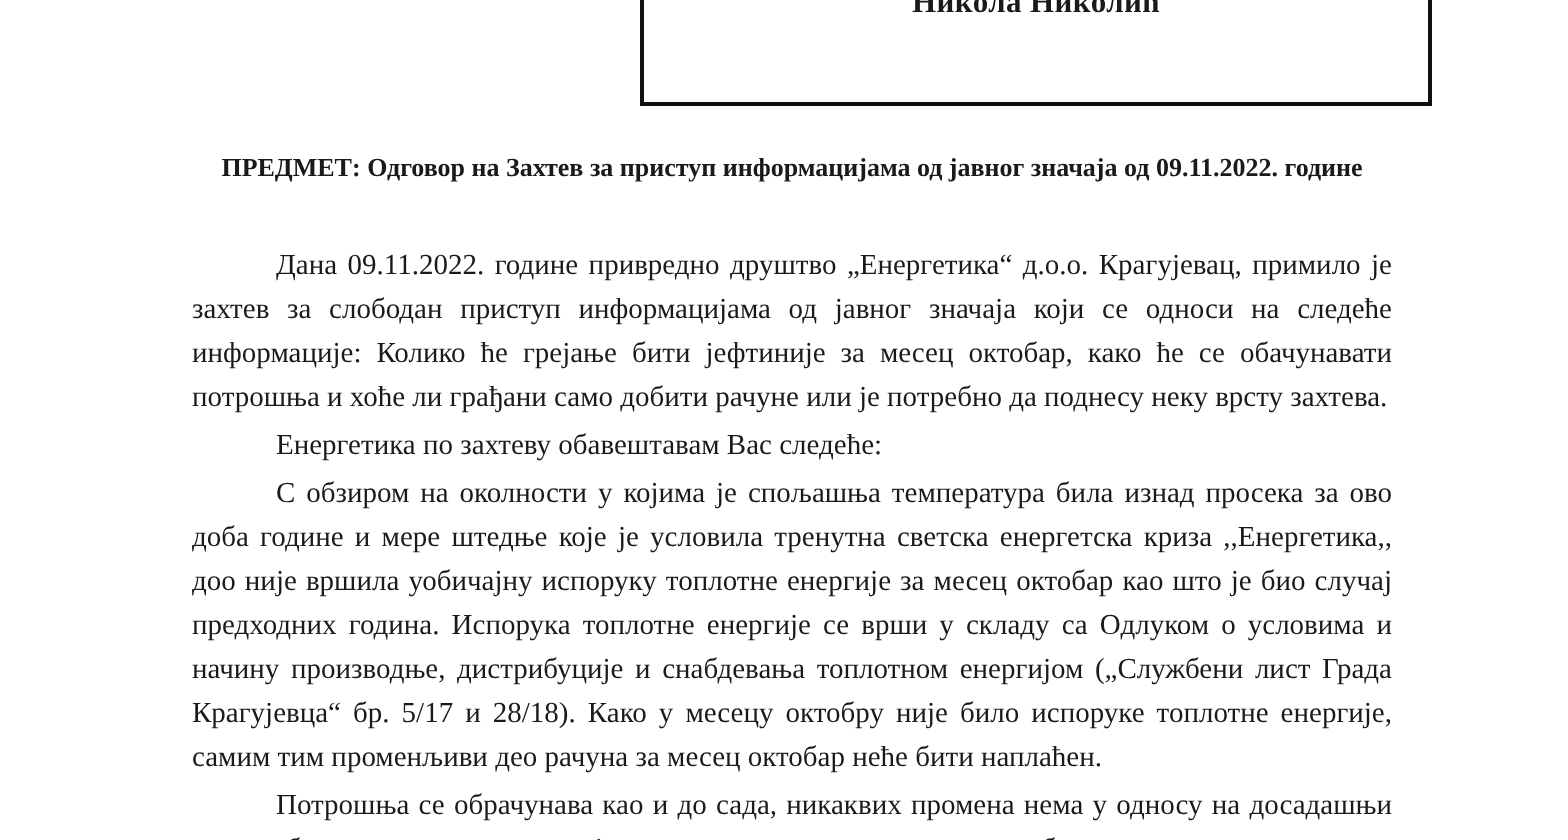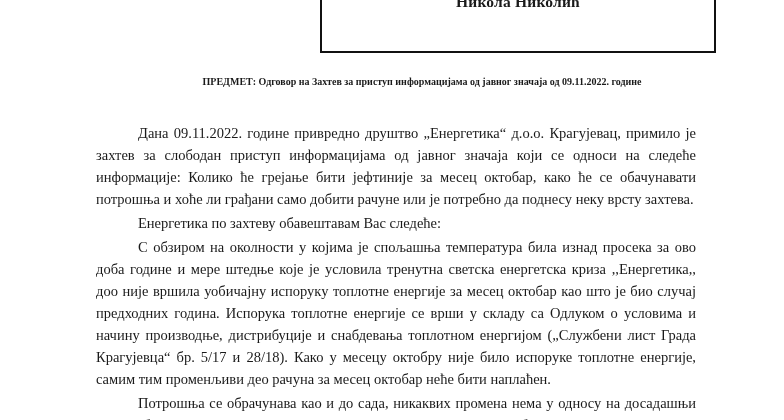--- a/index.html
+++ b/index.html
@@ -40,24 +40,23 @@
     font-weight: 700;
     letter-spacing: 0.2px;
   }
   
   .subject {
     position: absolute;
     left: 96px;
     top: 74px;
     width: 600px;
     text-align: center;
-    font-size: 10px;
+    font-size: 13px;
     font-weight: 700;
     line-height: 1.5;
-    margin-left: 26px;
   }
   .subject .sub-label {
     white-space: nowrap;
   }
   
   .body-text {
     position: absolute;
     left: 96px;
     top: 122px;
     width: 600px;

